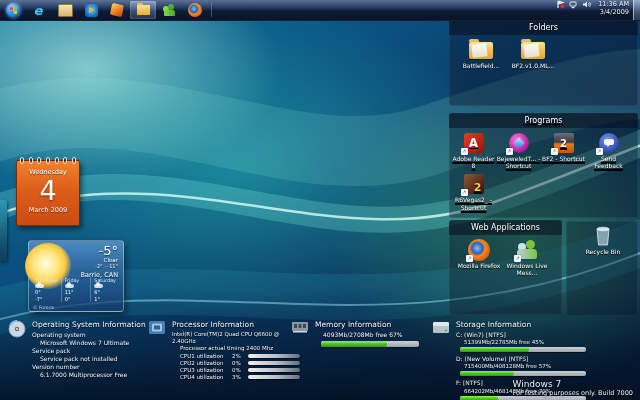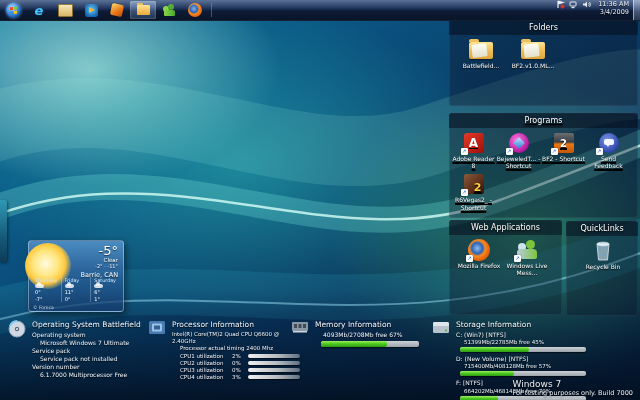--- a/index.html
+++ b/index.html
@@ -310,35 +310,48 @@
               <i></i>
             </span>
             <span class="sc">↗</span>
           </span>
         <span class="lbl">Windows Live Mess...</span>
       </div>
     </div>
   </div>
 
   <div class="fence" style="left:566px;top:221px;width:72px;height:95px;">
-    <div class="fence-header">QuickLinks</div>
     <div class="fence-body" style="justify-content:center;">
       <div class="ditem" style="width:56px">
         <span class="ibox">
           <svg class="ico-bin" viewBox="0 0 18 22">
             <path d="M3,4 L15,4 L13.5,20 L4.5,20 Z" fill="rgba(225,238,248,0.55)" stroke="#dfeaf4" stroke-width="0.8"></path>
             <ellipse cx="9" cy="4" rx="6" ry="1.8" fill="rgba(240,248,255,0.8)" stroke="#dfeaf4" stroke-width="0.8"></ellipse>
             <path d="M6,9 L9,7 L12,9 M11,13 L9,16 L7,13" stroke="#6aa8d8" stroke-width="1" fill="none"></path>
           </svg>
         </span>
         <span class="lbl">Recycle Bin</span>
       </div>
     </div>
   </div>
 
+  <div class="calendar">
+    <div class="coils">
+        <i></i>
+        <i></i>
+        <i></i>
+        <i></i>
+        <i></i>
+        <i></i>
+        <i></i>
+      </div>
+    <div class="cal-weekday">Wednesday</div>
+    <div class="cal-day">4</div>
+    <div class="cal-month">March 2009</div>
+  </div>
 
   <div class="weather">
     <div class="sun"></div>
     <div class="w-cur">
       <div class="w-temp">-5°</div>
       <div class="w-cond">Clear</div>
       <div class="w-range">-2°  ·  -11°</div>
       <div class="w-loc">Barrie, CAN</div>
     </div>
     <div class="w-fc">
@@ -367,21 +380,21 @@
   <div class="info" style="left:8px;width:140px;">
     <div class="info-head">
       <svg class="info-ico" width="18" height="18">
         <circle cx="9" cy="9" r="8" fill="#cfd8e2"></circle>
           <circle cx="9" cy="9" r="8" fill="none" stroke="#8fa2b5" stroke-width="1"></circle>
         <path d="M2,6 A8,8 0 0,1 9,1" stroke="#7ec8f0" stroke-width="2" fill="none"></path>
         <circle cx="9" cy="9" r="2.2" fill="#5a6a7a"></circle>
           <circle cx="9" cy="9" r="1" fill="#e8eef4"></circle>
       </svg>
       <div>
-        <div class="info-title">Operating System Battlefield</div>
+        <div class="info-title">Operating System Information</div>
         <div class="f6">Operating system</div>
         <div class="f6 indent">Microsoft Windows 7 Ultimate</div>
         <div class="f6">Service pack</div>
         <div class="f6 indent">Service pack not installed</div>
         <div class="f6">Version number</div>
         <div class="f6 indent">6.1.7000  Multiprocessor Free</div>
       </div>
     </div>
   </div>
 

